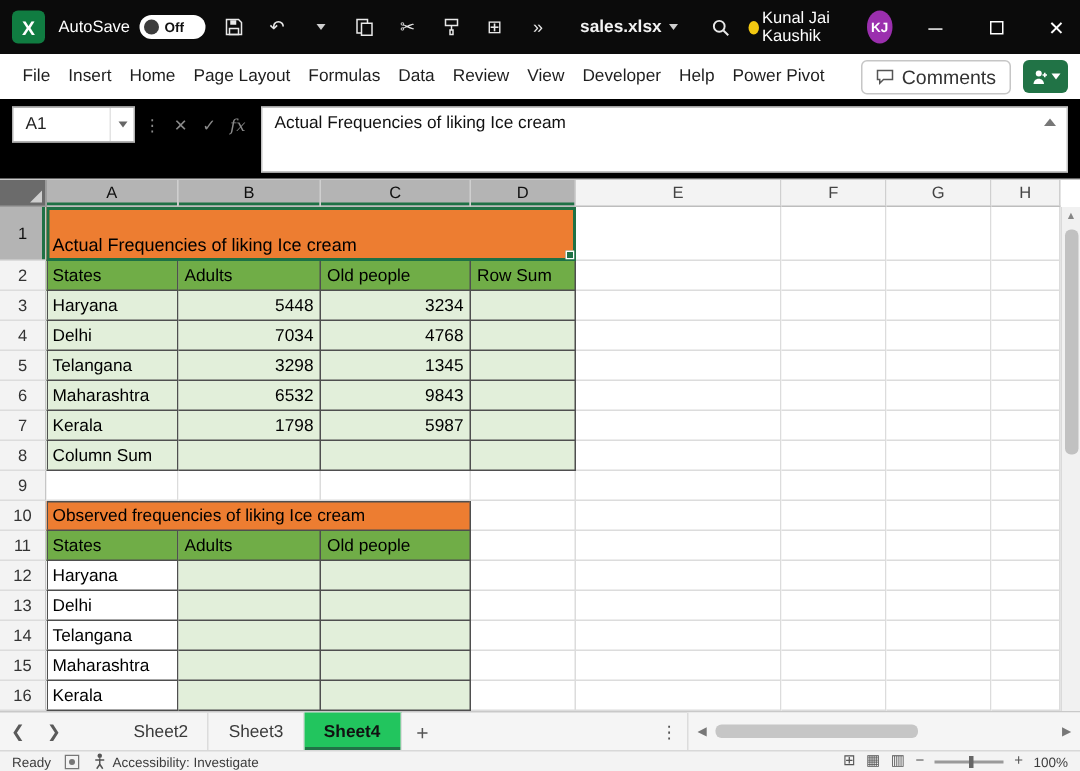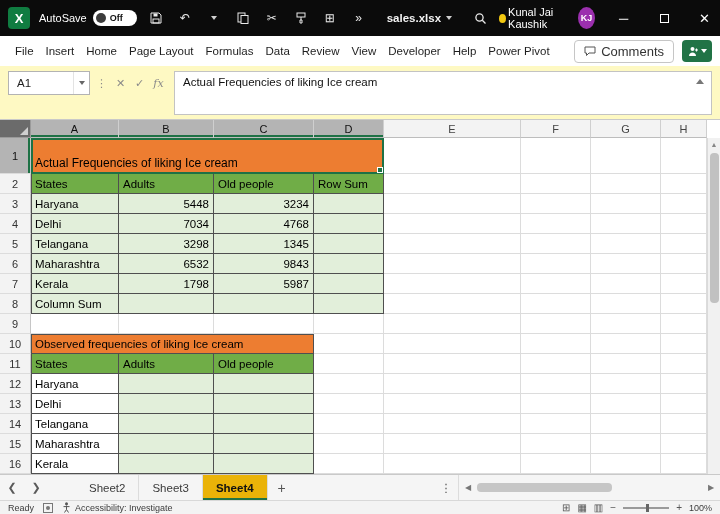--- a/index.html
+++ b/index.html
@@ -38,21 +38,21 @@
   .menu-item { cursor:default; }
   .mb-right { margin-left:auto; display:flex; align-items:center; gap:8px; }
   .comments-btn { display:flex; align-items:center; gap:5px; border:1px solid #c6c6c6;
     border-radius:4px; padding:3px 9px; font-size:13px; color:#333; background:#fff; }
   .share-btn { width:30px; height:22px; background:#217346; border-radius:4px;
     display:flex; align-items:center; justify-content:center; gap:2px; color:#fff; }
   .share-caret { width:0; height:0; border-left:3px solid transparent;
     border-right:3px solid transparent; border-top:4px solid #fff; }
 
   
-  .formulabar { height:54px; background:#fef9c3; border-bottom:1px solid #c9c9c9;
+  .formulabar { height:54px; background:#000000; border-bottom:1px solid #c9c9c9;
     display:flex; align-items:flex-start; padding:5px 8px 4px 8px; }
   .namebox { width:82px; height:24px; border:1px solid #b3b3b3; display:flex;
     align-items:center; font-size:11.5px; color:#222; background:#fff; }
   .namebox .nb-val { padding-left:8px; flex:1; }
   .nb-caret-zone { width:16px; height:100%; display:flex; align-items:center;
     justify-content:center; border-left:1px solid #e3e3e3; }
   .nb-caret { width:0; height:0; border-left:3.5px solid transparent;
     border-right:3.5px solid transparent; border-top:4px solid #666; }
   .fx-icons { display:flex; align-items:center; height:24px; margin-left:2px; }
   .fx-icons > div { width:19px; height:24px; display:flex; align-items:center;
@@ -101,21 +101,21 @@
     margin-top:2px; }
 
   
   .sheettabs { height:26px; background:#F5F5F5; border-top:1px solid #c9c9c9;
     display:flex; align-items:stretch; font-size:11.5px; }
   .tab-nav { width:24px; display:flex; align-items:center; justify-content:center;
     color:#5a5a5a; font-size:11px; }
   .tab-list { display:flex; align-items:stretch; margin-left:28px; }
   .tab { padding:0 13px; display:flex; align-items:center; color:#3a3a3a;
     border-right:1px solid #dcdcdc; background:transparent; }
-  .tab.active { background:#eab308; color:#111; font-weight:bold;
+  .tab.active { background:#22c55e; color:#111; font-weight:bold;
     box-shadow: inset 0 -2px 0 #217346; }
   .add-tab { width:28px; display:flex; align-items:center; justify-content:center;
     color:#555; font-size:14px; }
   .tab-dots { margin-left:auto; width:24px; display:flex; align-items:center;
     justify-content:center; color:#555; }
   .hscroll { width:262px; display:flex; align-items:center; background:#F5F5F5;
     border-left:1px solid #dcdcdc; padding:0 3px; gap:3px; }
   .hs-arrow { font-size:8px; color:#777; width:12px; text-align:center; }
   .hs-track { flex:1; height:10px; display:flex; align-items:center; }
   .hs-thumb { width:60%; height:9px; background:#C6C6C6; border-radius:4px; }

